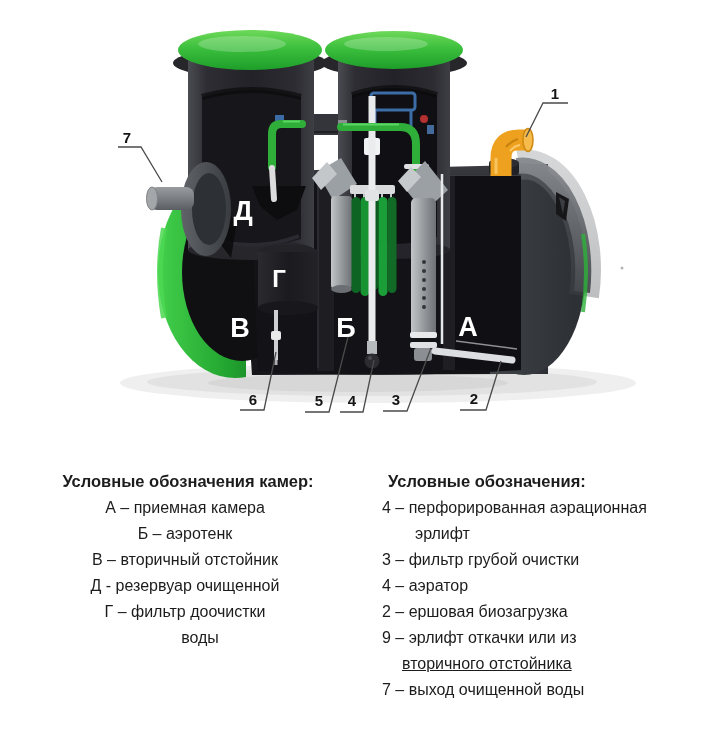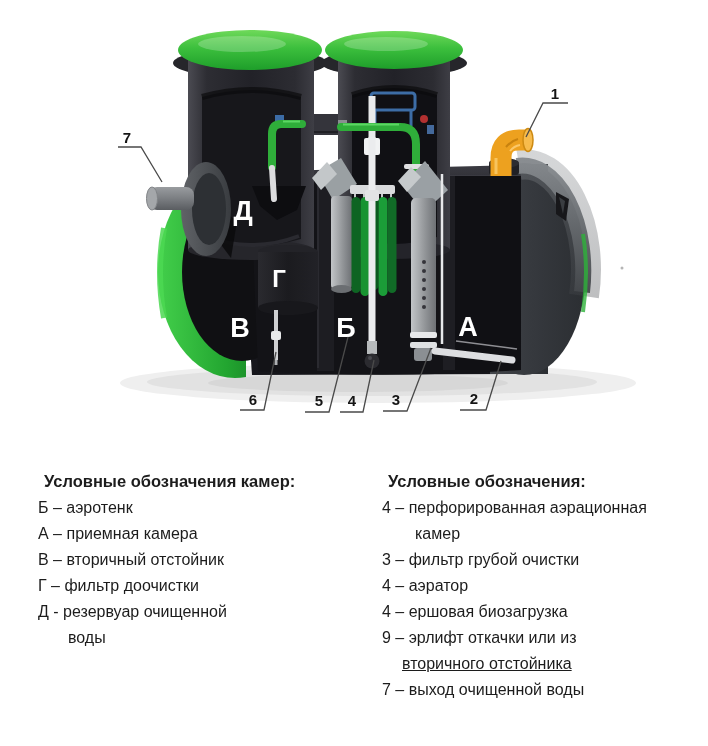--- a/index.html
+++ b/index.html
@@ -1,21 +1,21 @@
 <!DOCTYPE html>
 <html><head>
 <meta charset="utf-8">
 <style>
   html,body{margin:0;padding:0;background:#fff;}
   .page{position:relative;width:708px;height:746px;background:#ffffff;overflow:hidden;
         font-family:"Liberation Sans",sans-serif;}
   .diagram-wrap{position:absolute;left:0;top:0;width:708px;height:446px;}
   svg{display:block;}
   .legend{position:absolute;color:#1c1c1c;font-size:16px;}
-  .legend-chambers{left:38px;top:468px;width:330px;}
+  .legend-chambers{left:20px;top:468px;width:330px;text-align:center;}
   .legend-parts{left:382px;top:468px;width:320px;}
   .legend .hdr{font-weight:700;font-size:16.5px;padding-left:6px;height:27px;line-height:27px;white-space:nowrap;}
   .legend .line{height:26px;line-height:26px;white-space:nowrap;}
   .ind30{padding-left:30px;}
   .ind33{padding-left:33px;}
   .ind20{padding-left:20px;text-decoration:underline;}
   .chamber-letter{font-weight:700;font-size:27px;fill:#ffffff;}
   .chamber-letter-sm{font-weight:700;font-size:24px;fill:#ffffff;}
   .callout-num{font-weight:700;font-size:15px;fill:#141414;}
   .callout-line{stroke:#4a4a4a;stroke-width:1.3;fill:none;}
@@ -257,33 +257,33 @@
         <text class="callout-num" x="352" y="406">4</text>
         <text class="callout-num" x="319" y="406">5</text>
         <text class="callout-num" x="253" y="405">6</text>
         <text class="callout-num" x="127" y="143">7</text>
       </g>
     </svg>
   </div>
 
   <div class="legend legend-chambers">
     <div class="hdr">Условные обозначения камер:</div>
+    <div class="line">А – приемная камера</div>
     <div class="line">Б – аэротенк</div>
-    <div class="line">А – приемная камера</div>
     <div class="line">В – вторичный отстойник</div>
+    <div class="line">Д - резервуар очищенной</div>
     <div class="line">Г – фильтр доочистки</div>
-    <div class="line">Д - резервуар очищенной</div>
     <div class="line ind30">воды</div>
   </div>
 
   <div class="legend legend-parts">
     <div class="hdr">Условные обозначения:</div>
     <div class="line">4 – перфорированная аэрационная</div>
-    <div class="line ind33">камер</div>
+    <div class="line ind33">эрлифт</div>
     <div class="line">3 – фильтр грубой очистки</div>
     <div class="line">4 – аэратор</div>
-    <div class="line">4 – ершовая биозагрузка</div>
+    <div class="line">2 – ершовая биозагрузка</div>
     <div class="line">9 – эрлифт откачки или из</div>
     <div class="line ind20">вторичного отстойника</div>
     <div class="line">7 – выход очищенной воды</div>
   </div>
 
 </div>
 
 </body></html>

